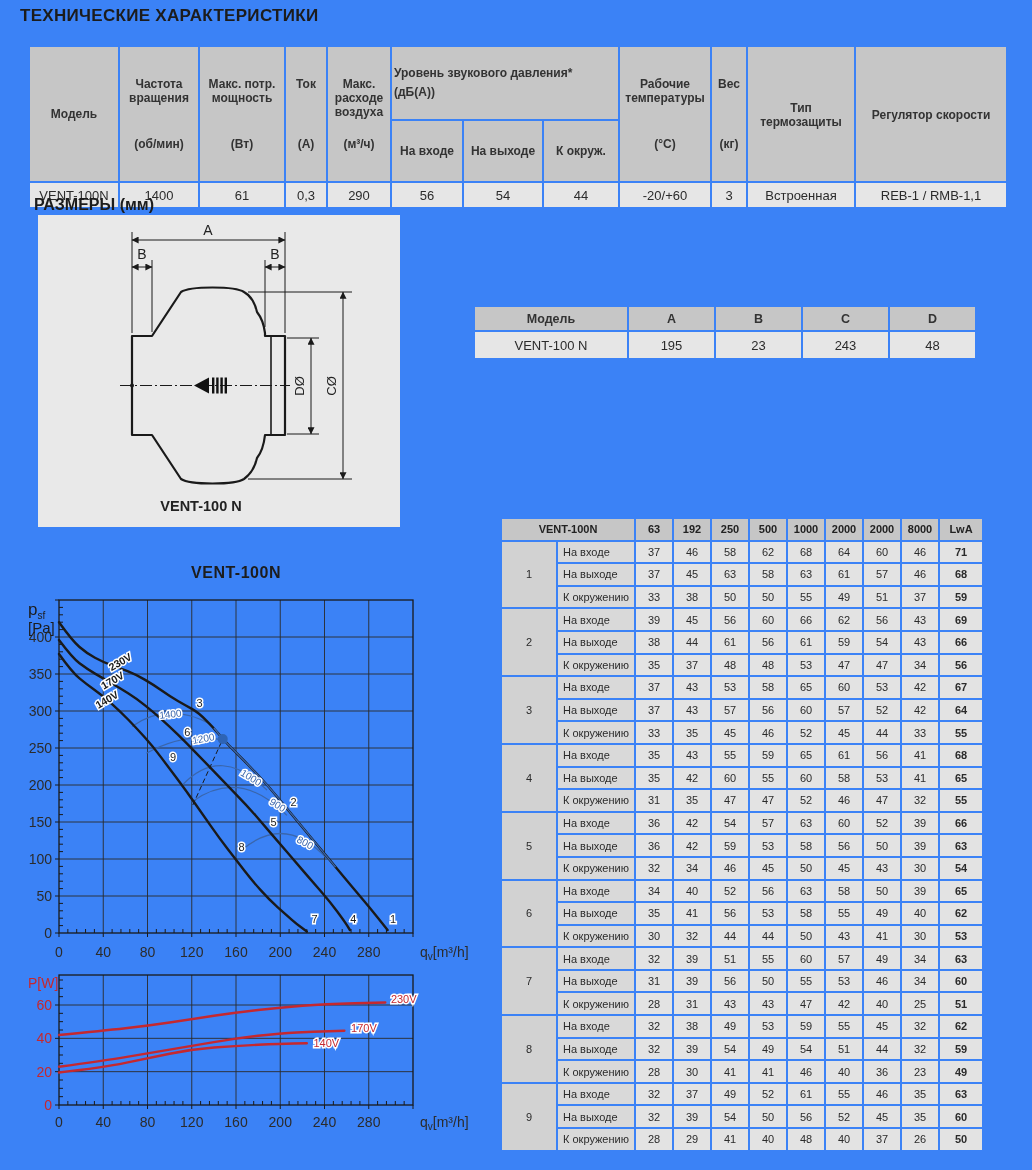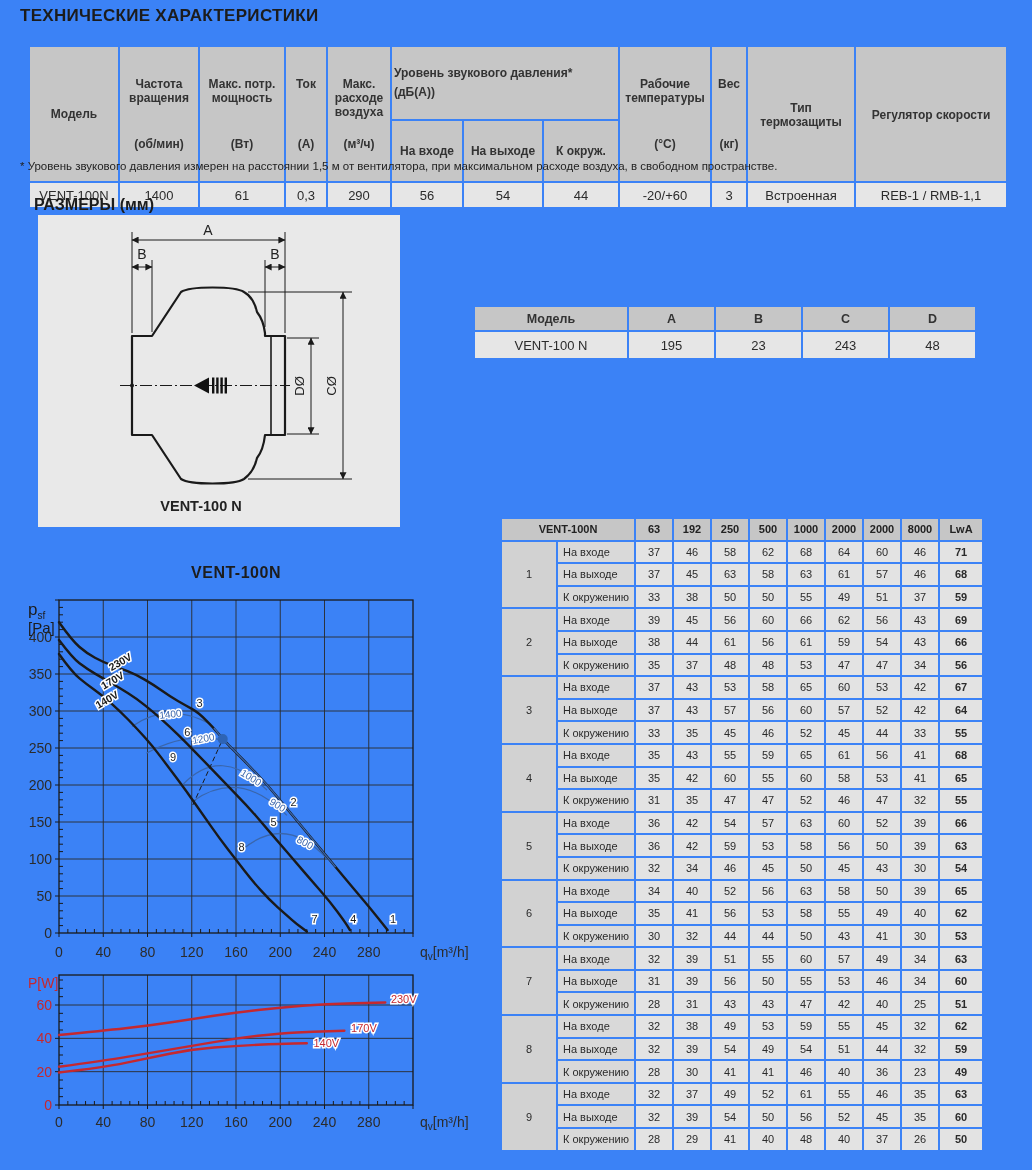--- a/index.html
+++ b/index.html
@@ -134,21 +134,20 @@
           <td>54</td>
           <td>44</td>
           <td>-20/+60</td>
           <td>3</td>
           <td>Встроенная</td>
           <td>REB-1 / RMB-1,1</td>
         </tr>
       </tbody>
     </table>
 
-  <div class="footnote">* Уровень звукового давления измерен на расстоянии 1,5 м от вентилятора, при максимальном расходе воздуха, в свободном пространстве.</div>
 
   <h2 class="h2">РАЗМЕРЫ (мм)</h2>
 
   <div class="panel">
     <svg width="362" height="312" viewBox="0 0 362 312">
       <defs>
         <marker id="arrw" viewBox="0 0 10 10" refX="9.5" refY="5" markerWidth="9" markerHeight="7" orient="auto-start-reverse">
           <path d="M0,0 L10,5 L0,10 z" fill="#1a1a1a"></path>
         </marker>
       </defs>

